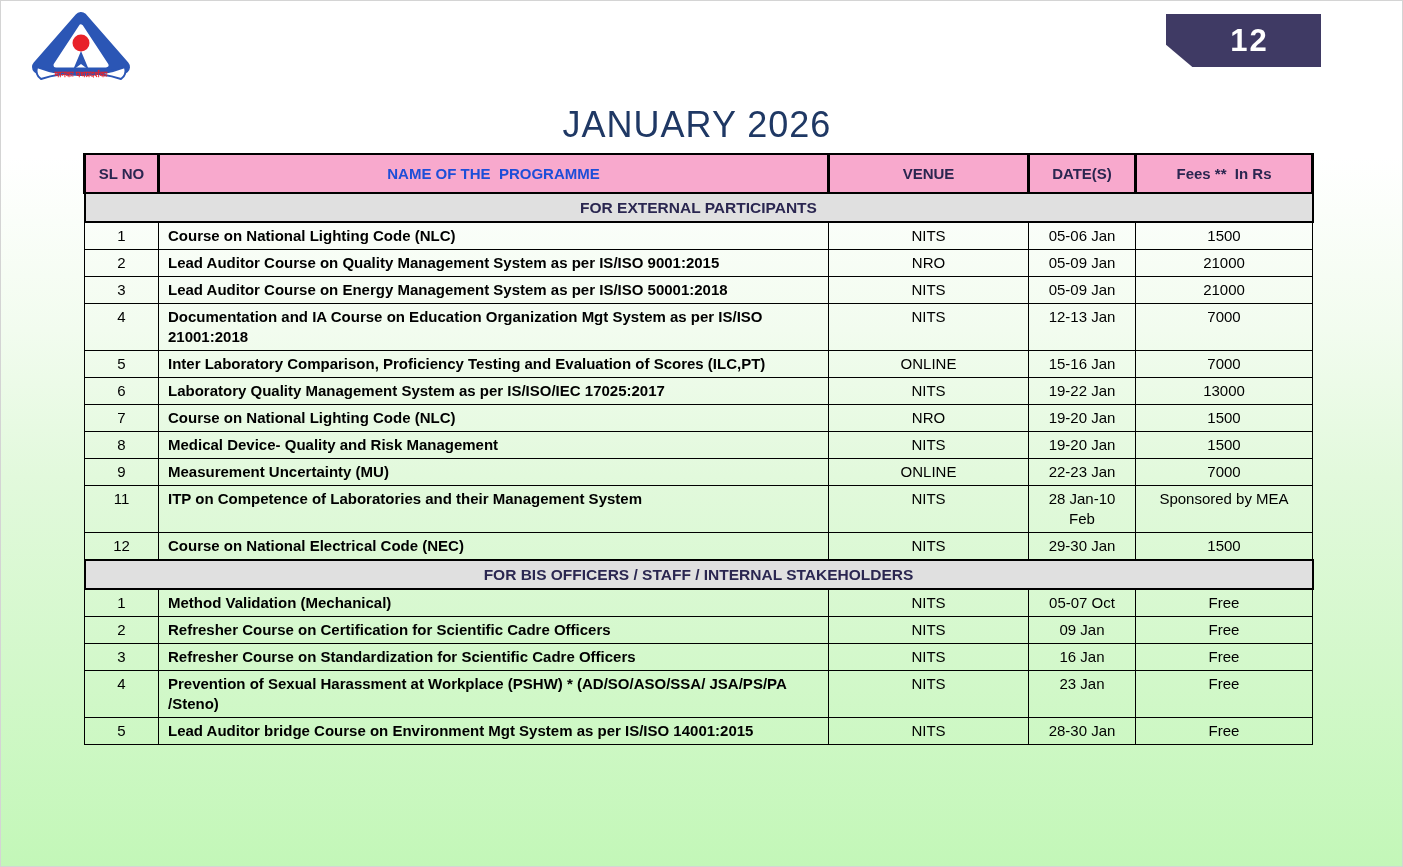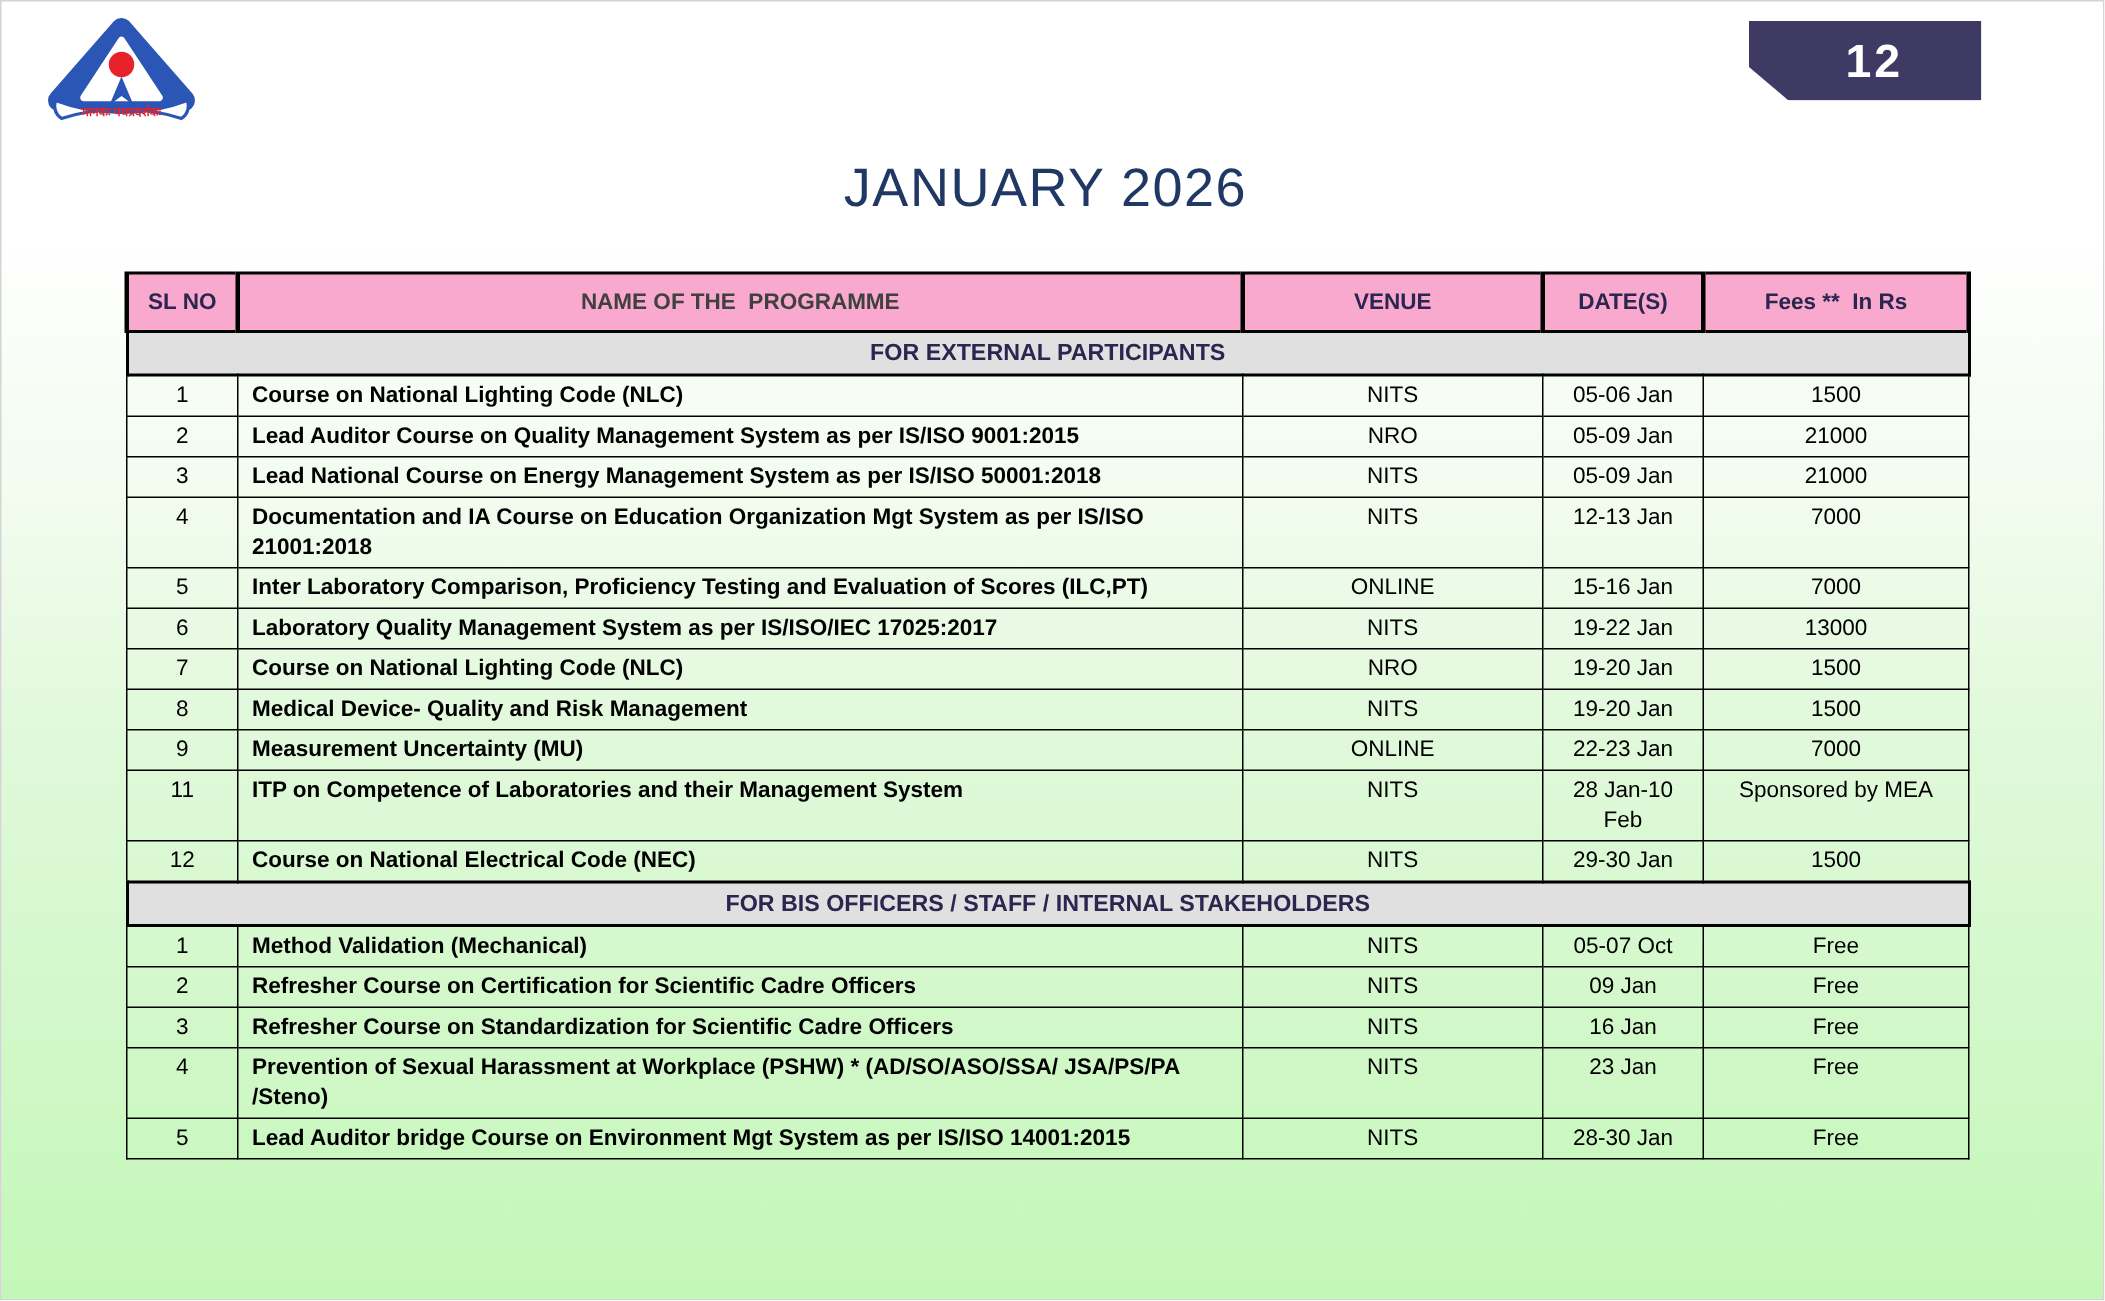--- a/index.html
+++ b/index.html
@@ -33,21 +33,20 @@
   .title {
     position: absolute; top: 103px; left: 82px; width: 1228px;
     text-align: center; font-size: 36px; font-weight: normal; letter-spacing: 1px;
   }
 
   
   table.programme {
     position: absolute; left: 82px; top: 152px;
     width: 1228px; table-layout: fixed; border-collapse: collapse;
     background: transparent;
-    margin-top: 28px;
   }
   table.programme th {
     border: 3px solid #000; border-top-width: 2.5px; border-bottom-width: 2.5px;
     font-size: 15px; font-weight: bold; text-align: center;
     height: 33px; padding: 2px 4px; white-space: pre-wrap;
   }
   table.programme td { border: 1.5px solid #000; }
   td.section-cell {
     border: 2.5px solid #000 !important;
     text-align: center; font-weight: bold; font-size: 15.5px;
@@ -91,21 +90,21 @@
     <colgroup>
       <col style="width:74px">
         <col style="width:670px">
         <col style="width:200px">
       <col style="width:107px">
         <col style="width:177px">
     </colgroup>
     <thead>
       <tr>
         <th style="background:#f8a9cd;color:#2a2650;">SL NO</th>
-        <th style="background:#f8a9cd;color:#404040;">NAME OF THE  PROGRAMME</th>
+        <th style="background:#f8a9cd;color:#1d4ed8;">NAME OF THE  PROGRAMME</th>
         <th style="background:#f8a9cd;color:#2a2650;">VENUE</th>
         <th style="background:#f8a9cd;color:#2a2650;">DATE(S)</th>
         <th style="background:#f8a9cd;color:#2a2650;">Fees **  In Rs</th>
       </tr>
     </thead>
     <tbody>
     <tr>
       <td colspan="5" class="section-cell" style="background:#e0e0e0;color:#2a2650;">FOR EXTERNAL PARTICIPANTS</td>
     </tr>
 
@@ -120,21 +119,21 @@
     <tr class="data-row">
       <td class="c-sl">2</td>
       <td class="c-name">Lead Auditor Course on Quality Management System as per IS/ISO 9001:2015</td>
       <td class="c-venue">NRO</td>
       <td class="c-date">05-09 Jan</td>
       <td class="c-fees">21000</td>
     </tr>
 
     <tr class="data-row">
       <td class="c-sl">3</td>
-      <td class="c-name">Lead National Course on Energy Management System as per IS/ISO 50001:2018</td>
+      <td class="c-name">Lead Auditor Course on Energy Management System as per IS/ISO 50001:2018</td>
       <td class="c-venue">NITS</td>
       <td class="c-date">05-09 Jan</td>
       <td class="c-fees">21000</td>
     </tr>
 
     <tr class="data-row">
       <td class="c-sl">4</td>
       <td class="c-name">Documentation and IA Course  on Education Organization Mgt System as per IS/ISO 21001:2018</td>
       <td class="c-venue">NITS</td>
       <td class="c-date">12-13 Jan</td>

